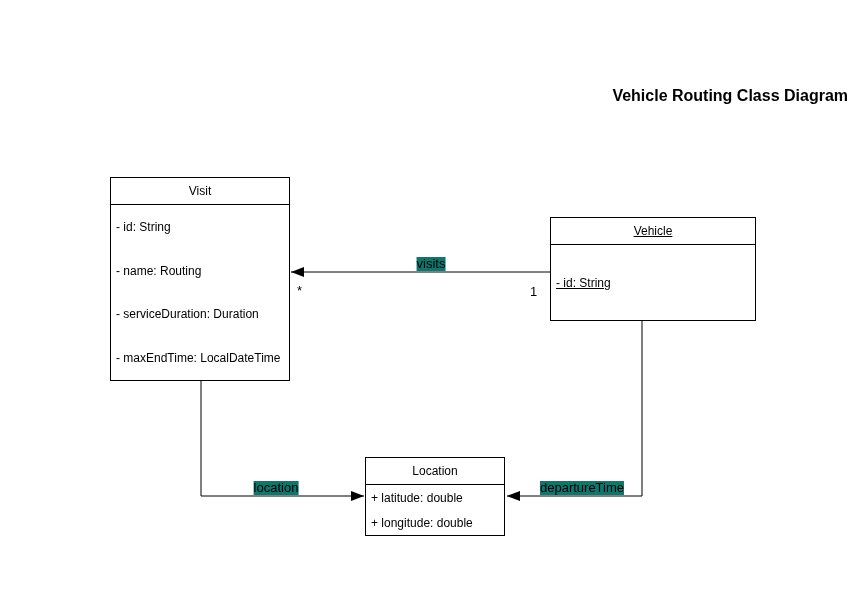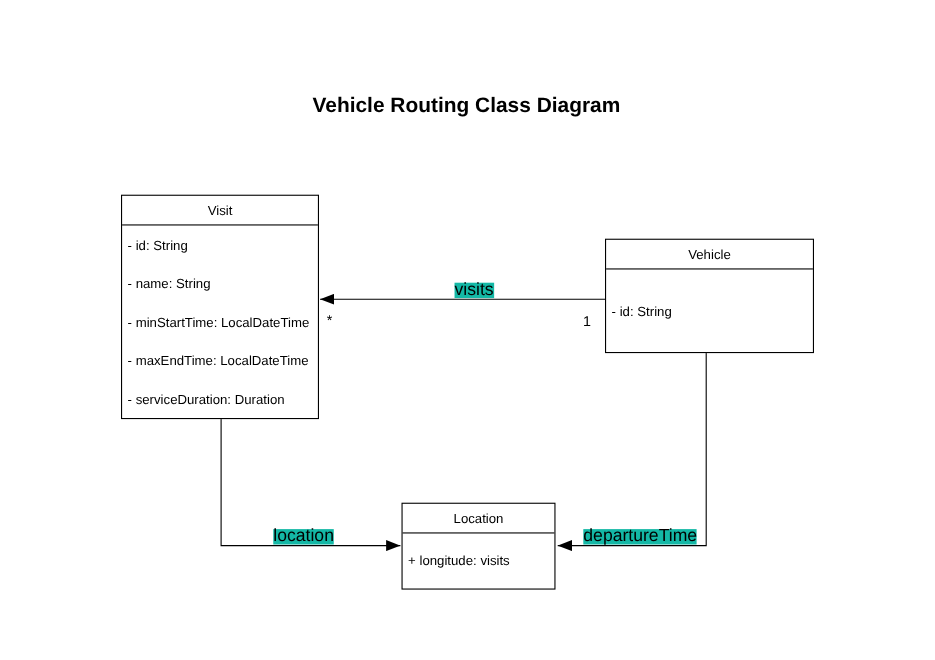--- a/index.html
+++ b/index.html
@@ -14,22 +14,22 @@
     width: 850px;
     height: 600px;
     background: #ffffff;
     overflow: hidden;
   }
   .diagram-title {
     position: absolute;
     top: 86px;
     left: 0;
     width: 848px;
-    text-align: center;
-    font-size: 19px;
+    text-align: right;
+    font-size: 16px;
     font-weight: bold;
     line-height: 1.2;
   }
   .edges-layer {
     position: absolute;
     left: 0;
     top: 0;
     width: 850px;
     height: 600px;
   }
@@ -41,42 +41,42 @@
   .class-box {
     position: absolute;
     box-sizing: border-box;
     background: #ffffff;
     border: 1px solid #000000;
     display: flex;
     flex-direction: column;
     font-size: 12px;
   }
   .class-box.visit    { left: 110px; top: 177px; width: 180px; height: 204px; }
-  .class-box.vehicle  { left: 550px; top: 217px; width: 190px; height: 104px; }
+  .class-box.vehicle  { left: 550px; top: 217px; width: 206px; height: 104px; text-decoration: underline; }
   .class-box.location { left: 365px; top: 457px; width: 140px; height: 79px; }
   .class-header {
     flex: 0 0 26px;
     border-bottom: 1px solid #000000;
     display: flex;
     align-items: center;
     justify-content: center;
   }
   .class-row {
     flex: 1 1 auto;
     display: flex;
     align-items: center;
     padding-left: 5px;
     white-space: nowrap;
     overflow: hidden;
   }
   .edge-label {
     position: absolute;
-    font-size: 16px;
+    font-size: 13px;
     line-height: 14px;
-    background: #14b8a6;
+    background: #0f766e;
     transform: translateX(-50%);
     white-space: nowrap;
   }
   .label-visits        { left: 431px; top: 257px; }
   .label-location      { left: 276px; top: 481px; }
   .label-home-location { left: 582px; top: 481px; }
   .multiplicity {
     position: absolute;
     font-size: 13px;
     line-height: 15px;
@@ -99,34 +99,34 @@
       </marker>
     </defs>
     <path class="edge" d="M550 272 H291" marker-end="url(#arrowhead)"></path>
     <path class="edge" d="M201 361 V496 H364" marker-end="url(#arrowhead)"></path>
     <path class="edge" d="M642 321 V496 H507" marker-end="url(#arrowhead)"></path>
   </svg>
 
   <div class="class-box visit">
     <div class="class-header">Visit</div>
     <div class="class-row">- id: String</div>
-    <div class="class-row">- name: String</div>
-    <div class="class-row">- minStartTime: LocalDateTime</div>
+    <div class="class-row">- name: Routing</div>
+    <div class="class-row">- serviceDuration: Duration</div>
     <div class="class-row">- maxEndTime: LocalDateTime</div>
-    <div class="class-row">- serviceDuration: Duration</div>
   </div>
 
   <div class="class-box vehicle">
     <div class="class-header">Vehicle</div>
     <div class="class-row">- id: String</div>
   </div>
 
   <div class="class-box location">
     <div class="class-header">Location</div>
-    <div class="class-row">+ longitude: visits</div>
+    <div class="class-row">+ latitude: double</div>
+    <div class="class-row">+ longitude: double</div>
   </div>
 
   <div class="edge-label label-visits">visits</div>
   <div class="multiplicity mult-visit-end">*</div>
   <div class="multiplicity mult-vehicle-end">1</div>
   <div class="edge-label label-location">location</div>
   <div class="edge-label label-home-location">departureTime</div>
 
 </div>
 

